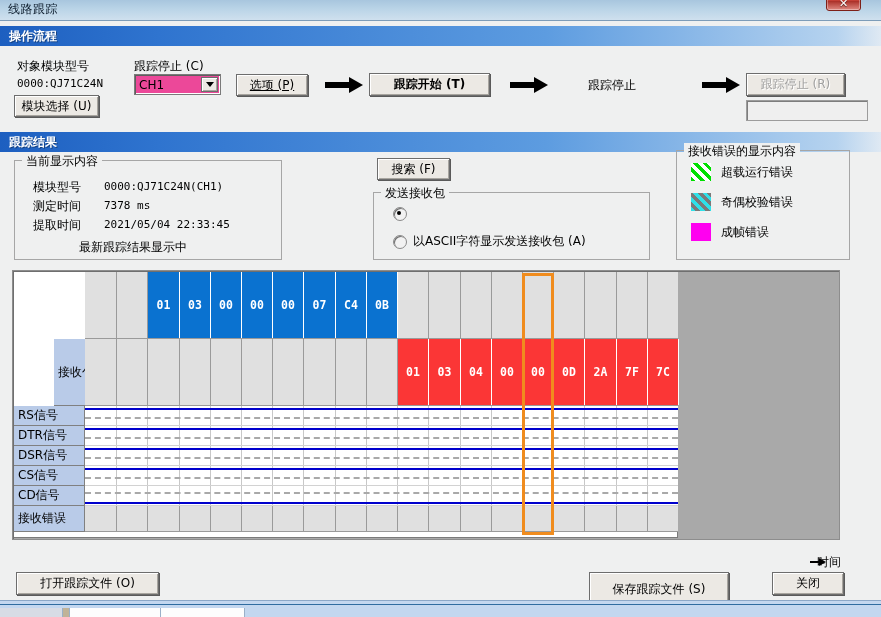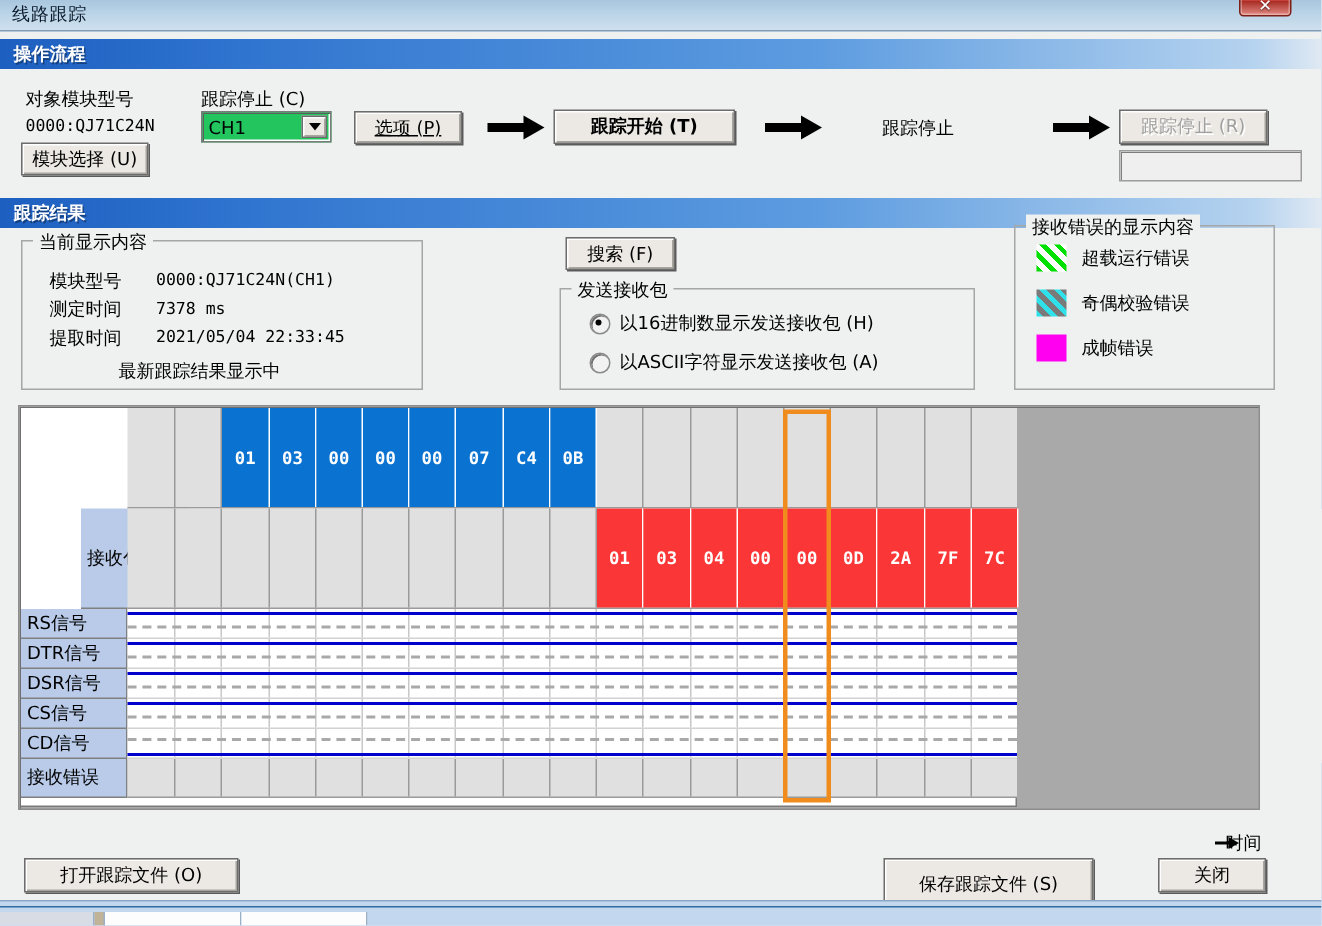--- a/index.html
+++ b/index.html
@@ -92,21 +92,21 @@
     font-size: 12px; color: #000;
     cursor: default; white-space: nowrap;
     box-sizing: border-box;
   }
   .btn.bold { font-weight: bold; }
   .btn.disabled { color: #a0a0a0; text-shadow: 1px 1px 0 #ffffff; }
 
   
   .combo {
     position: absolute;
-    background: #22c55e;
+    background: #ec4899;
     border: 1px solid #7a7a7a;
     box-shadow: inset 1px 1px 0 #5e5e5e, inset -1px -1px 0 #ffffff;
     box-sizing: border-box;
     display: flex; align-items: center;
   }
   .combo-value { padding-left: 4px; font-size: 12px; }
   .combo-arrow {
     position: absolute; right: 2px; top: 2px; bottom: 2px; width: 17px;
     background: #ece9e4;
     border: 1px solid #6d6d6d;
@@ -341,21 +341,20 @@
       <div class="lbl mono" style="left:89px; top:57px;">2021/05/04 22:33:45</div>
       <div class="lbl" style="left:64px; top:78px;">最新跟踪结果显示中</div>
     </div>
 
     <div class="btn" style="left:377px; top:158px; width:73px; height:22px;">搜索 (F)</div>
 
     <div class="group" style="left:373px; top:192px; width:277px; height:68px;">
       <span class="gtitle">发送接收包</span>
       <div class="radio-row" style="left:19px; top:14px;">
         <span class="radio checked"></span>
-        <span class="radio-label">以16进制数显示发送接收包 (H)</span>
       </div>
       <div class="radio-row" style="left:19px; top:40px;">
         <span class="radio"></span>
         <span class="radio-label">以ASCII字符显示发送接收包 (A)</span>
       </div>
     </div>
 
     <div class="group" style="left:676px; top:150px; width:174px; height:110px;">
       <span class="gtitle">接收错误的显示内容</span>
       <div class="legend-row" style="left:14px; top:12px;">

